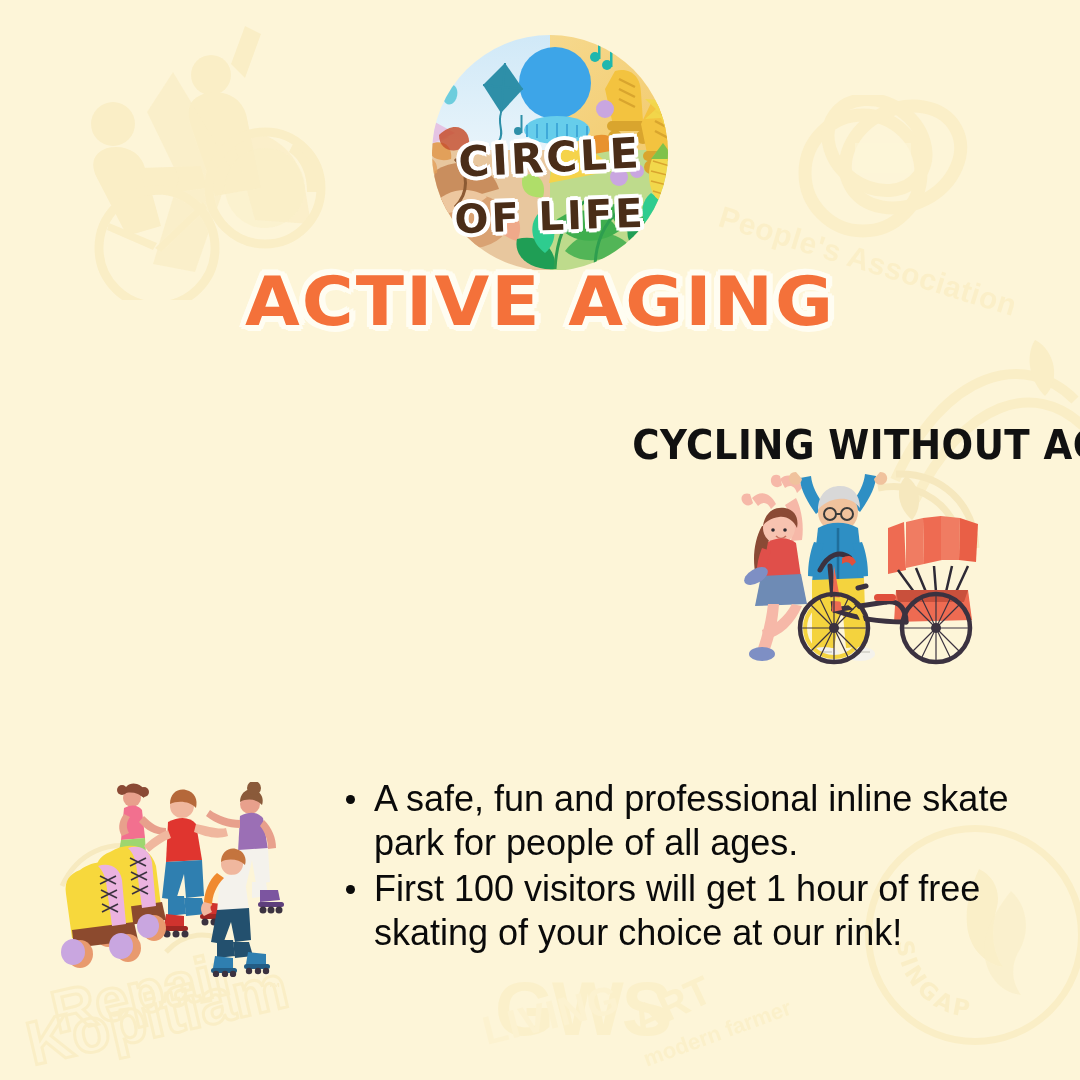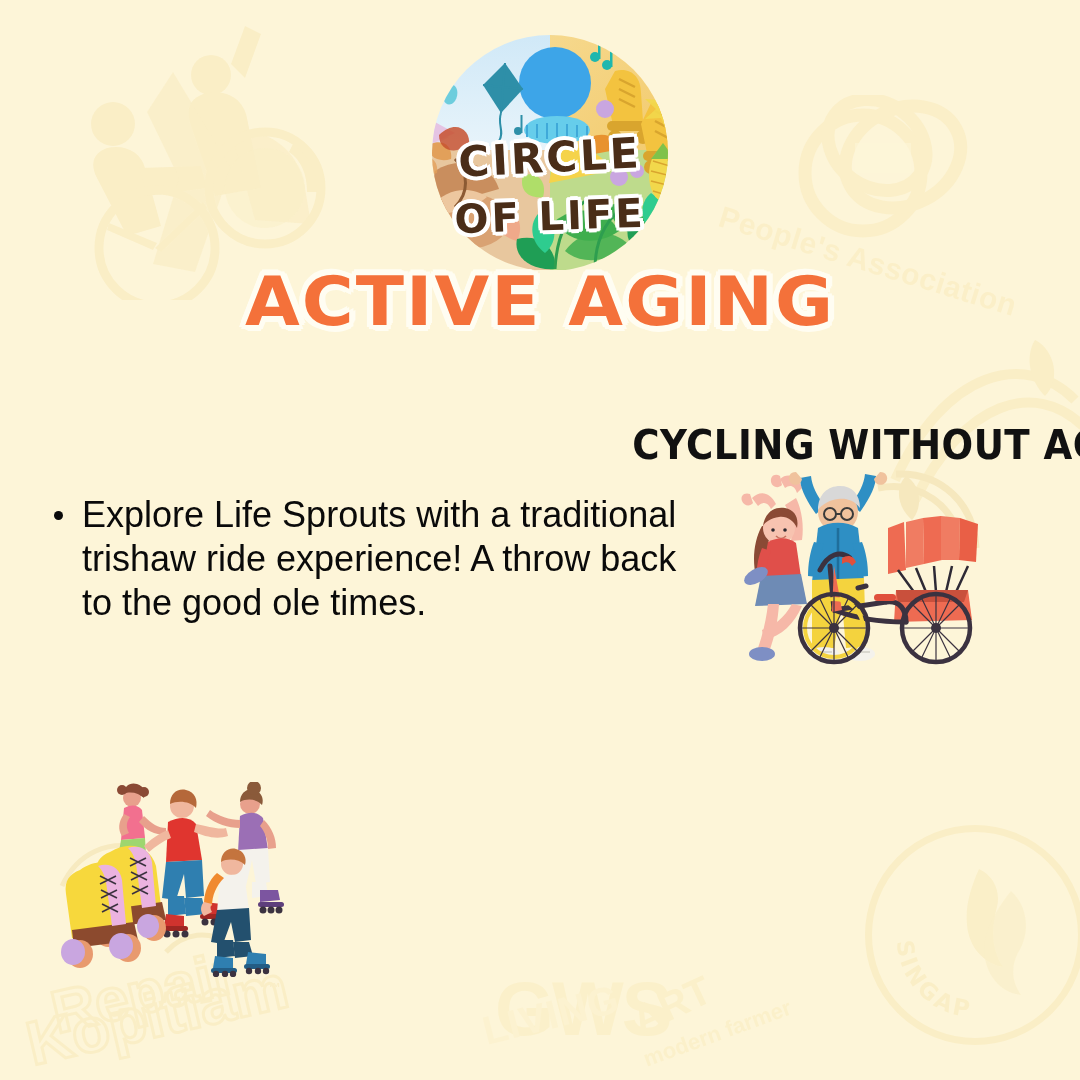--- a/index.html
+++ b/index.html
@@ -377,23 +377,20 @@
       <div class="logo-line logo-line-2">OF LIFE</div>
     </div>
   </div>
 
   <div class="active-aging">ACTIVE AGING</div>
 
   <div class="section" id="cycling-section">
     <div class="sec-head right">CYCLING WITHOUT AGE</div>
   </div>
 
-  <ul class="bullets" id="trishaw-bullets">
-    <li>Explore Life Sprouts with a traditional trishaw ride experience! A throw back to the good ole times.</li>
-  </ul>
 
   <svg id="cycling-art" viewBox="0 0 270 200">
 
     <g fill="none" stroke="#F6E8BE" stroke-width="7">
       <path d="M168 18 C210 10 246 36 250 76"></path>
       <path d="M186 4 C232 2 264 34 266 78"></path>
     </g>
     <path d="M196 6 c14 8 18 30 6 44 -14-12-18-32-6-44z" fill="#F6E8BE"></path>
 
     <g>
@@ -621,14 +618,18 @@
           <ellipse cx="22" cy="172" rx="13" ry="14"></ellipse>
           <ellipse cx="70" cy="166" rx="13" ry="14"></ellipse>
         </g>
       <g fill="#C9A6E0">
           <ellipse cx="15" cy="170" rx="12" ry="13"></ellipse>
           <ellipse cx="63" cy="164" rx="12" ry="13"></ellipse>
         </g>
     </g>
   </svg>
 
+  <ul class="bullets" id="skate-bullets">
+    <li>A safe, fun and professional inline skate park for people of all ages.</li>
+    <li>First 100 visitors will get 1 hour of free skating of your choice at our rink!</li>
+  </ul>
 
 </div>
 
 </body></html>

